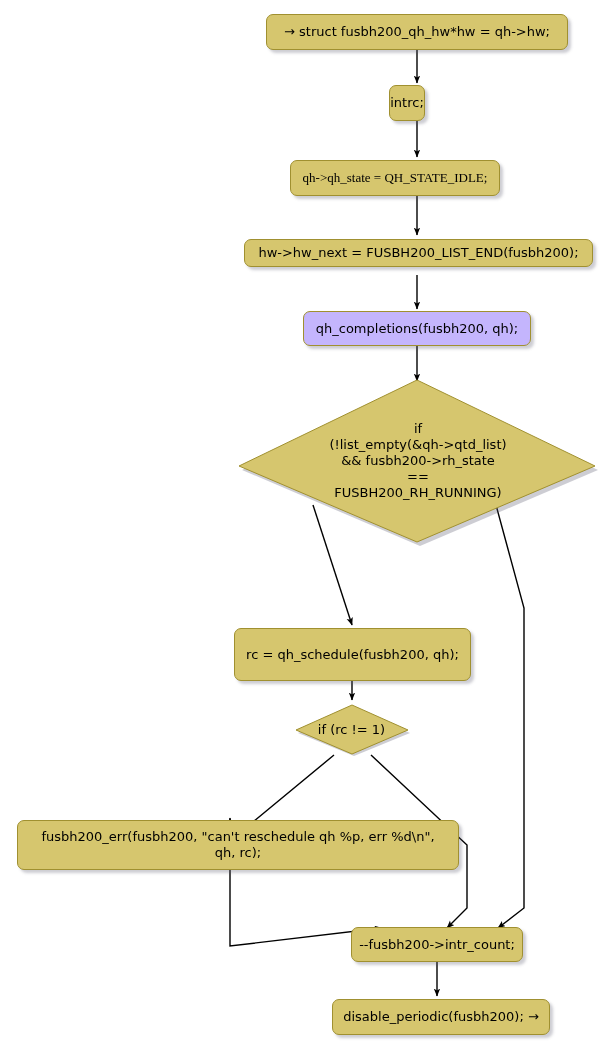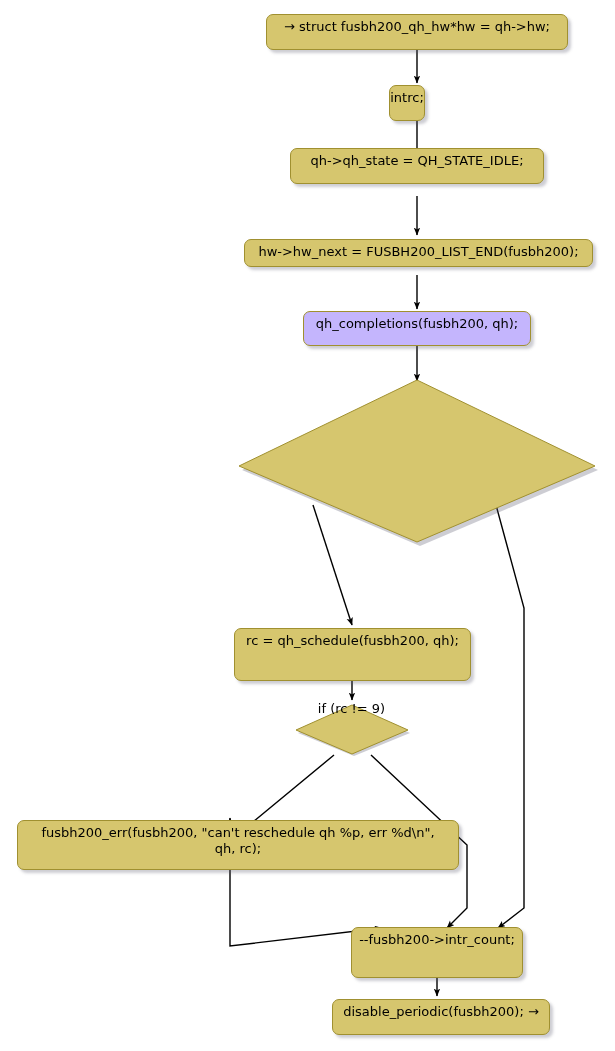--- a/index.html
+++ b/index.html
@@ -23,21 +23,21 @@
     left: 0;
     top: 0;
     width: 615px;
     height: 1051px;
     pointer-events: none;
   }
   .node {
     position: absolute;
     box-sizing: border-box;
     display: flex;
-    align-items: flex-start;
+    align-items: center;
     justify-content: center;
     text-align: center;
     color: #000000;
     font-size: 13px;
     line-height: 16px;
     white-space: pre;
     z-index: 3;
   }
   .node.rect {
     background: #D6C66E;
@@ -108,57 +108,62 @@
   </svg>
 
   <div class="node rect" style="left:266px; top:14px; width:302px; height:36px;">
     <span>→ struct fusbh200_qh_hw*hw = qh-&gt;hw;</span>
   </div>
 
   <div class="node rect" style="left:389px; top:85px; width:36px; height:36px;">
     <span>intrc;</span>
   </div>
 
-  <div class="node rect" style="left:290px; top:148px; width:254px; height:36px;">
+  <div class="node rect" style="left:290px; top:160px; width:210px; height:36px;font-family:Liberation Serif, serif;">
     <span>qh-&gt;qh_state = QH_STATE_IDLE;</span>
   </div>
 
   <div class="node rect" style="left:244px; top:239px; width:349px; height:28px;">
     <span>hw-&gt;hw_next = FUSBH200_LIST_END(fusbh200);</span>
   </div>
 
   <div class="node rect highlight" style="left:303px; top:311px; width:228px; height:35px;">
     <span>qh_completions(fusbh200, qh);</span>
   </div>
 
   <div class="node diamond" style="left:236px; top:378px; width:364px; height:172px;">
     <svg class="diamond-shape" viewBox="0 0 364 172" preserveAspectRatio="none">
       <polygon points="184,6 362,92 184,168 6,92" fill="#5a5a6e" opacity="0.30"></polygon>
       <polygon points="181,2 359,88 181,164 3,88" fill="#D6C66E" stroke="#A09030" stroke-width="1"></polygon>
     </svg>
+    <span class="diamond-label" style="margin-top:-6px;">if
+(!list_empty(&amp;qh-&gt;qtd_list)
+&amp;&amp; fusbh200-&gt;rh_state
+==
+FUSBH200_RH_RUNNING)</span>
   </div>
 
   <div class="node rect" style="left:234px; top:628px; width:237px; height:53px;">
     <span>rc = qh_schedule(fusbh200, qh);</span>
   </div>
 
   <div class="node diamond" style="left:293px; top:703px; width:119px; height:55px;">
     <svg class="diamond-shape" viewBox="0 0 119 55" preserveAspectRatio="none">
       <polygon points="61,5 117,30 61,53 5,30" fill="#5a5a6e" opacity="0.30"></polygon>
       <polygon points="59,2 115,27 59,51 3,27" fill="#D6C66E" stroke="#A09030" stroke-width="1"></polygon>
     </svg>
-    <span class="diamond-label" style="margin-top:-2px; margin-left:-2px;">if (rc != 9)</span>
+    <span class="diamond-label" style="margin-top:-2px; margin-left:-2px;">if (rc != 1)</span>
   </div>
 
   <div class="node rect" style="left:17px; top:820px; width:442px; height:50px;">
     <span>fusbh200_err(fusbh200, "can't reschedule qh %p, err %d\n",
 qh, rc);</span>
   </div>
 
-  <div class="node rect" style="left:351px; top:927px; width:172px; height:51px;">
+  <div class="node rect" style="left:351px; top:927px; width:172px; height:35px;">
     <span>--fusbh200-&gt;intr_count;</span>
   </div>
 
   <div class="node rect" style="left:332px; top:999px; width:218px; height:36px;">
     <span>disable_periodic(fusbh200); →</span>
   </div>
 
 </div>
 
 </body></html>

